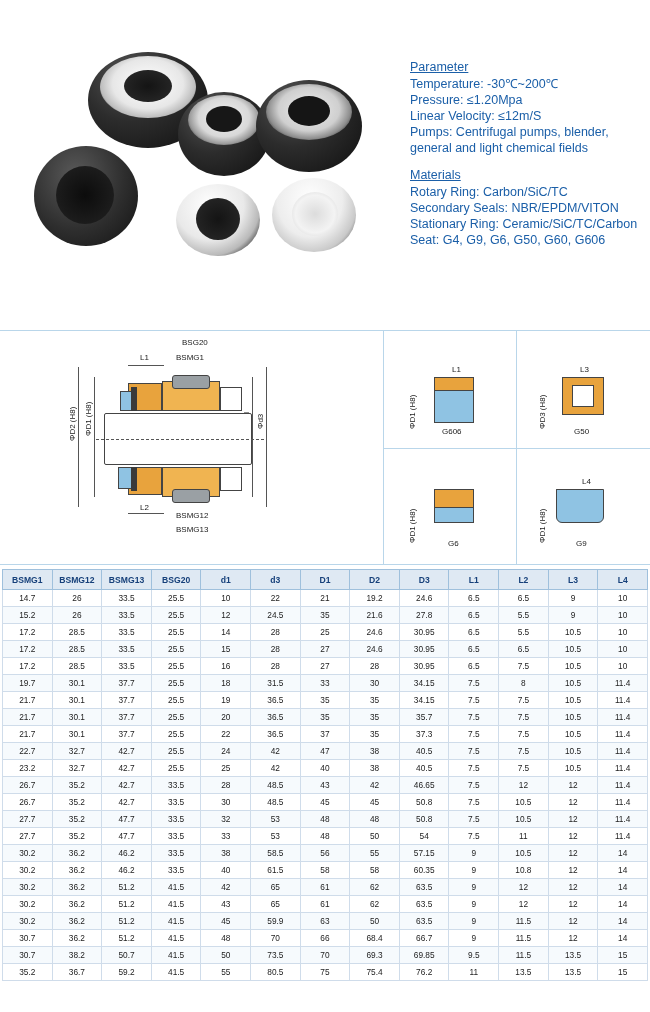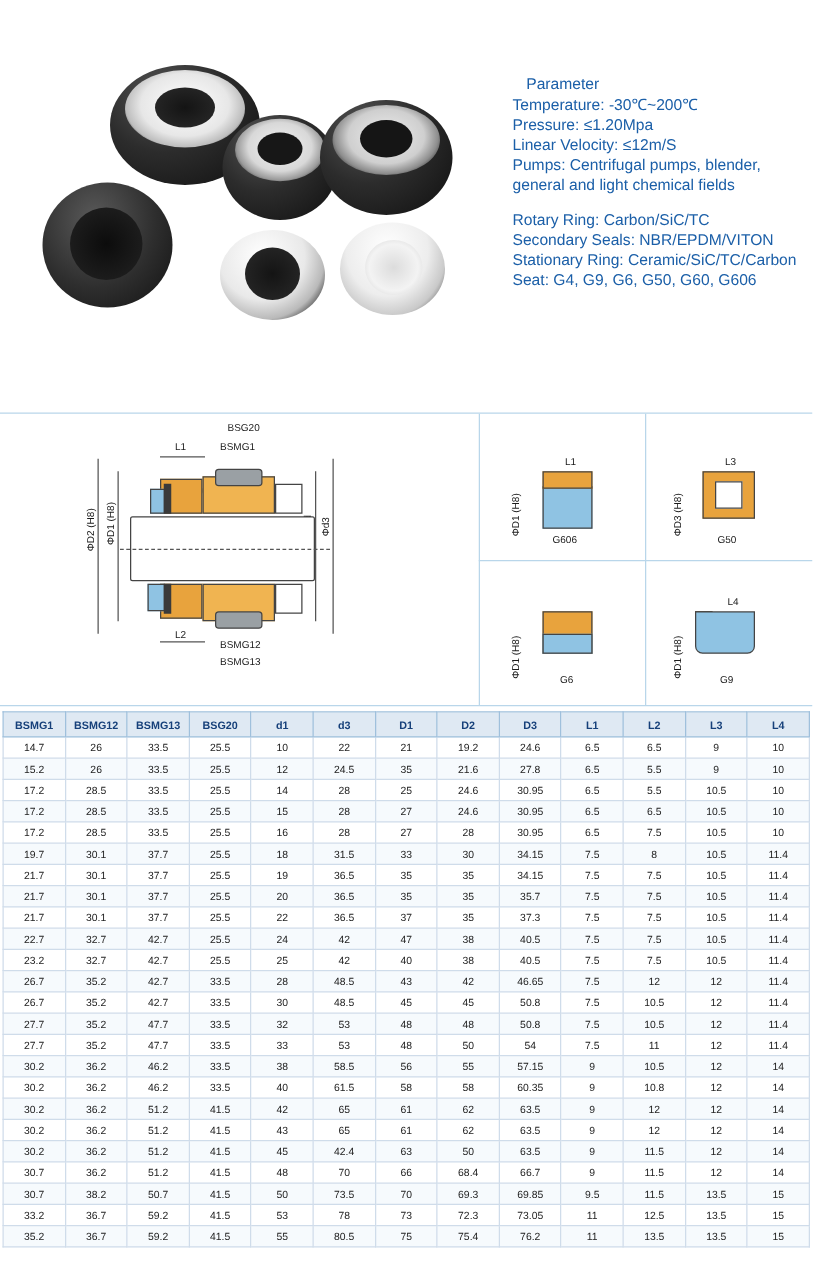--- a/index.html
+++ b/index.html
@@ -28,21 +28,21 @@
   .bellows{
     position:absolute;border-radius:50%;
     background:radial-gradient(ellipse at 35% 25%, #555 0%, #2c2c2c 45%, #0f0f0f 100%);
   }
   .spec-area{
     position:absolute;right:0;top:0;width:240px;height:330px;
     padding:60px 6px 0 0;
     box-sizing:border-box;
   }
   .spec-title{
-    color:#1b5fa8;font-size:12.5px;margin:0 0 2px 11px;font-weight:normal;
+    color:#1b5fa8;font-size:12.5px;margin:0 0 2px 0;font-weight:normal;text-decoration:underline;
   }
   .spec-line{
     color:#1b5fa8;font-size:12.5px;line-height:16px;margin:0;
     white-space:nowrap;
   }
   .spec-gap{height:12px;}
 
   
   .drawing-band{
     position:relative;
@@ -137,20 +137,21 @@
   </div>
 
   <div class="spec-area">
     <p class="spec-title">Parameter</p>
     <p class="spec-line">Temperature: -30℃~200℃</p>
     <p class="spec-line">Pressure: ≤1.20Mpa</p>
     <p class="spec-line">Linear Velocity: ≤12m/S</p>
     <p class="spec-line">Pumps: Centrifugal pumps, blender,</p>
     <p class="spec-line">general and light chemical fields</p>
     <div class="spec-gap"></div>
+    <p class="spec-title">Materials</p>
     <p class="spec-line">Rotary Ring: Carbon/SiC/TC</p>
     <p class="spec-line">Secondary Seals: NBR/EPDM/VITON</p>
     <p class="spec-line">Stationary Ring: Ceramic/SiC/TC/Carbon</p>
     <p class="spec-line">Seat: G4, G9, G6, G50, G60, G606</p>
   </div>
 </div>
 
 <div class="drawing-band">
 
   <div class="vline" style="left:383px;"></div>
@@ -523,21 +524,21 @@
           <td>12</td>
           <td>12</td>
           <td>14</td>
         </tr>
         <tr>
           <td>30.2</td>
           <td>36.2</td>
           <td>51.2</td>
           <td>41.5</td>
           <td>45</td>
-          <td>42.4</td>
+          <td>59.9</td>
           <td>63</td>
           <td>50</td>
           <td>63.5</td>
           <td>9</td>
           <td>11.5</td>
           <td>12</td>
           <td>14</td>
         </tr>
         <tr>
           <td>30.7</td>
@@ -563,35 +564,20 @@
           <td>73.5</td>
           <td>70</td>
           <td>69.3</td>
           <td>69.85</td>
           <td>9.5</td>
           <td>11.5</td>
           <td>13.5</td>
           <td>15</td>
         </tr>
         <tr>
-          <td>33.2</td>
-          <td>36.7</td>
-          <td>59.2</td>
-          <td>41.5</td>
-          <td>53</td>
-          <td>78</td>
-          <td>73</td>
-          <td>72.3</td>
-          <td>73.05</td>
-          <td>11</td>
-          <td>12.5</td>
-          <td>13.5</td>
-          <td>15</td>
-        </tr>
-        <tr>
           <td>35.2</td>
           <td>36.7</td>
           <td>59.2</td>
           <td>41.5</td>
           <td>55</td>
           <td>80.5</td>
           <td>75</td>
           <td>75.4</td>
           <td>76.2</td>
           <td>11</td>

